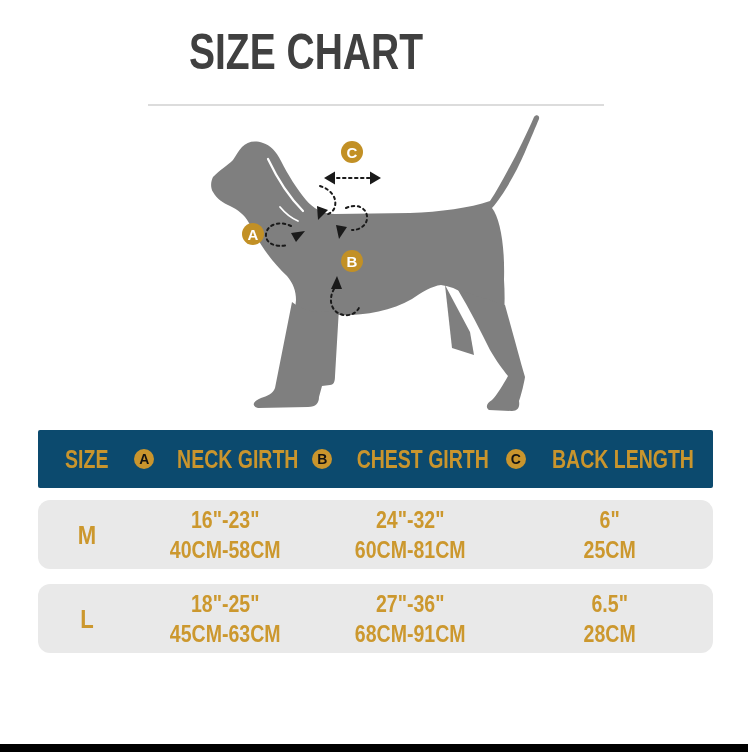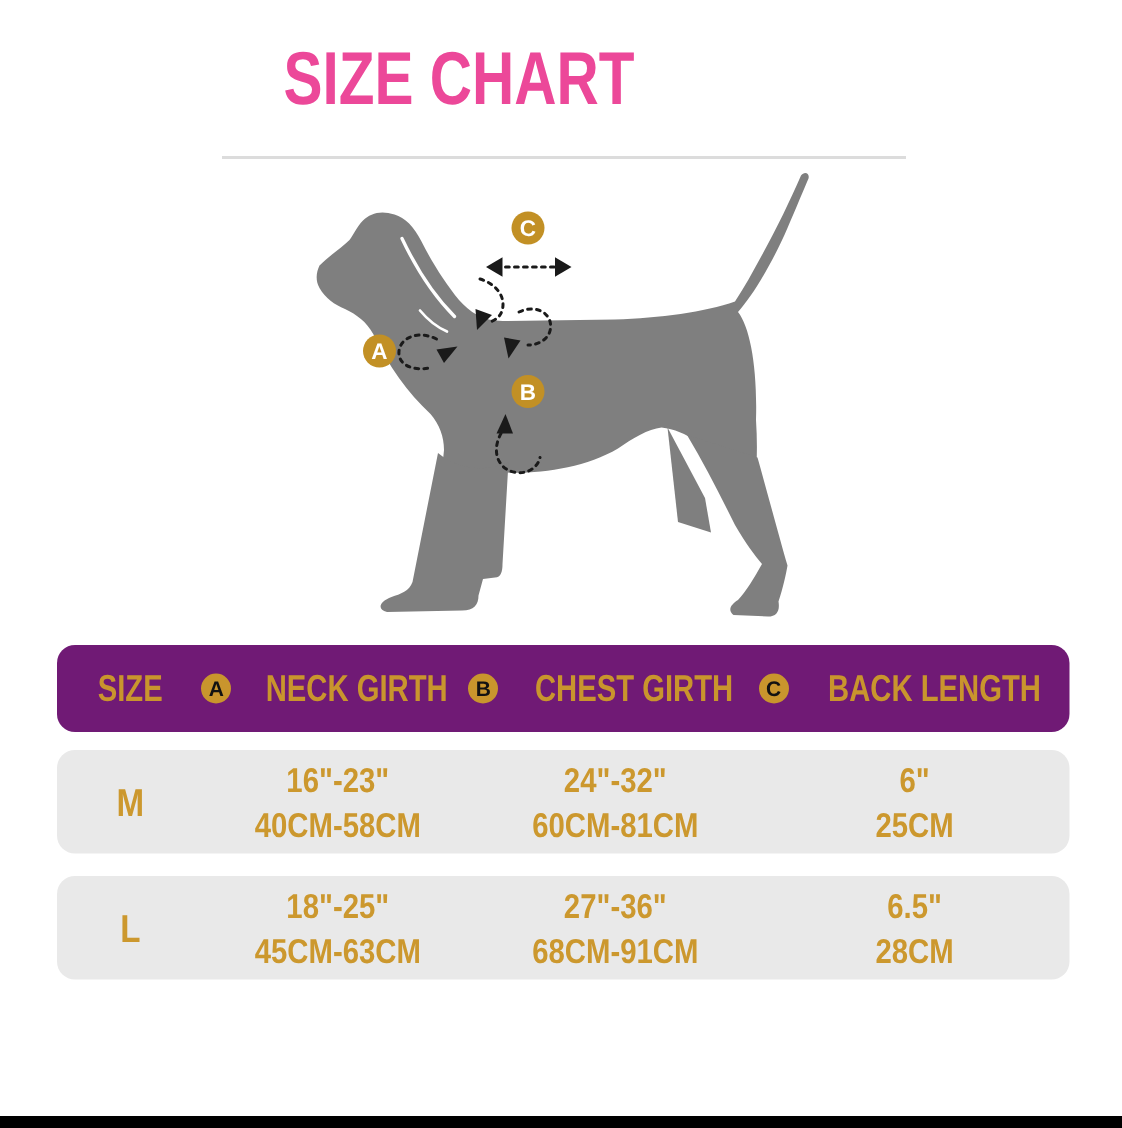--- a/index.html
+++ b/index.html
@@ -3,35 +3,35 @@
 <meta charset="utf-8">
 <style>
   html,body { margin:0; padding:0; }
   .page {
     position:relative; width:748px; height:752px; background:#ffffff;
     font-family:"Liberation Sans","DejaVu Sans",sans-serif; overflow:hidden;
   }
   .title {
     position:absolute; top:24px; left:0; width:612px; margin:0;
     text-align:center; font-size:50px; line-height:56px; font-weight:bold;
-    color:#ec4899; letter-spacing:0px;
+    color:#404040; letter-spacing:0px;
   }
   .cond { display:inline-block; transform:scaleX(0.78); white-space:nowrap; }
   .cond85 { display:inline-block; transform:scaleX(0.85); white-space:nowrap; }
   .divider {
     position:absolute; top:104px; left:148px; width:456px; height:2px;
     background:#dcdcdc;
   }
   .diagram { position:absolute; left:130px; top:108px; width:500px; height:330px; }
   .diagram svg { display:block; width:100%; height:100%; }
 
   .size-table { position:absolute; left:38px; top:430px; width:675px; }
   .thead {
     display:grid; grid-template-columns:14.6% 26.2% 28.6% 30.6%;
-    height:58px; background:#701a75; border-radius:12px; align-items:center;
+    height:58px; background:#0c4a6e; border-radius:2px; align-items:center;
   }
   .th {
     display:flex; align-items:center; justify-content:center; gap:6px;
     color:#C9952D; font-size:25px; font-weight:bold;
   }
   .marker-circle {
     flex:0 0 auto; width:20px; height:20px; border-radius:50%;
     background:#C9952D; color:#121212; display:inline-flex; align-items:center;
     justify-content:center; font-size:14px; font-weight:bold; line-height:1;
   }

